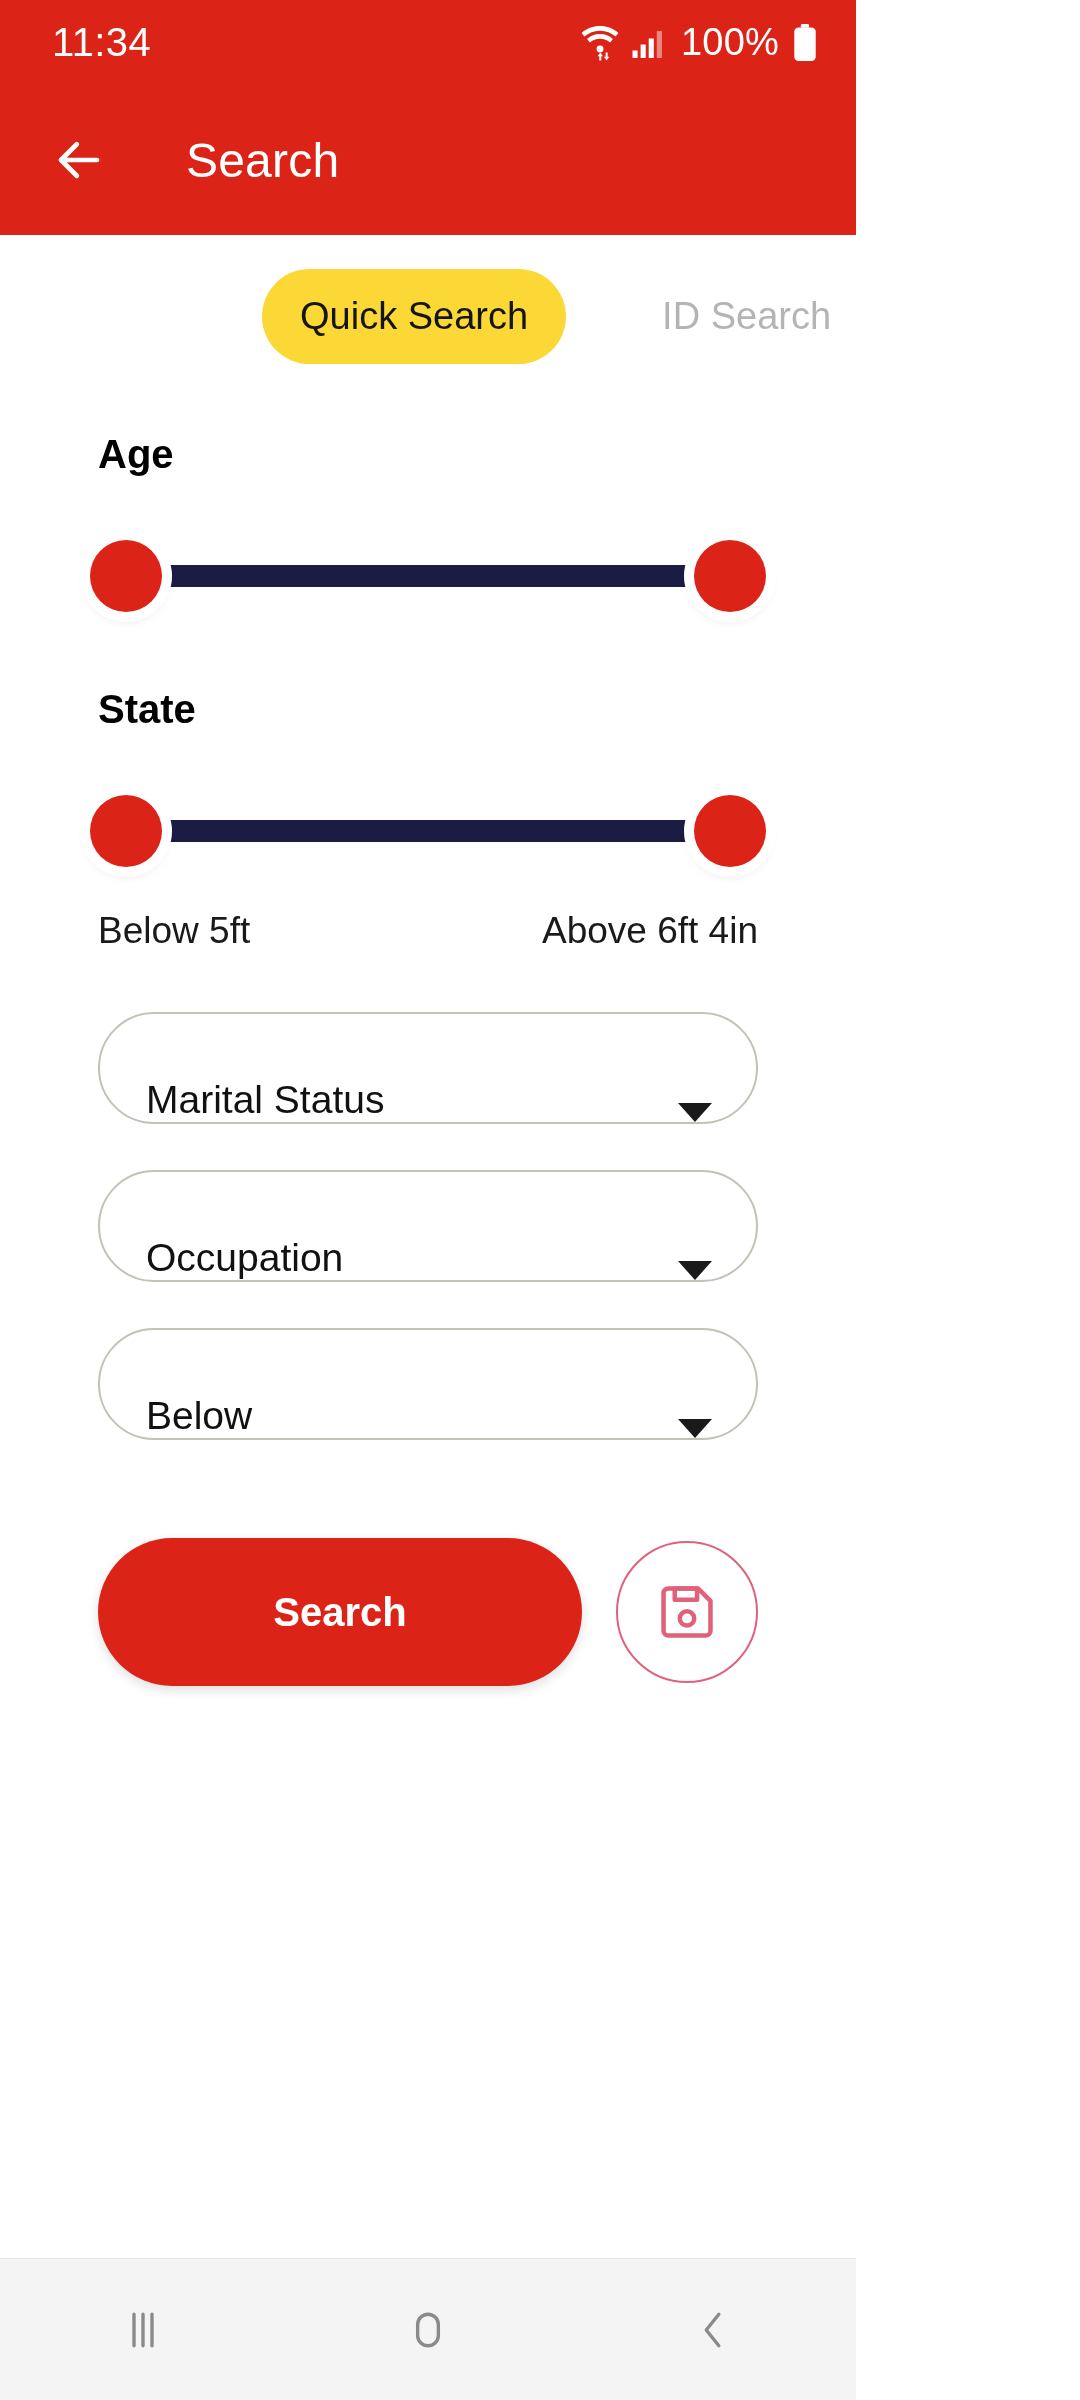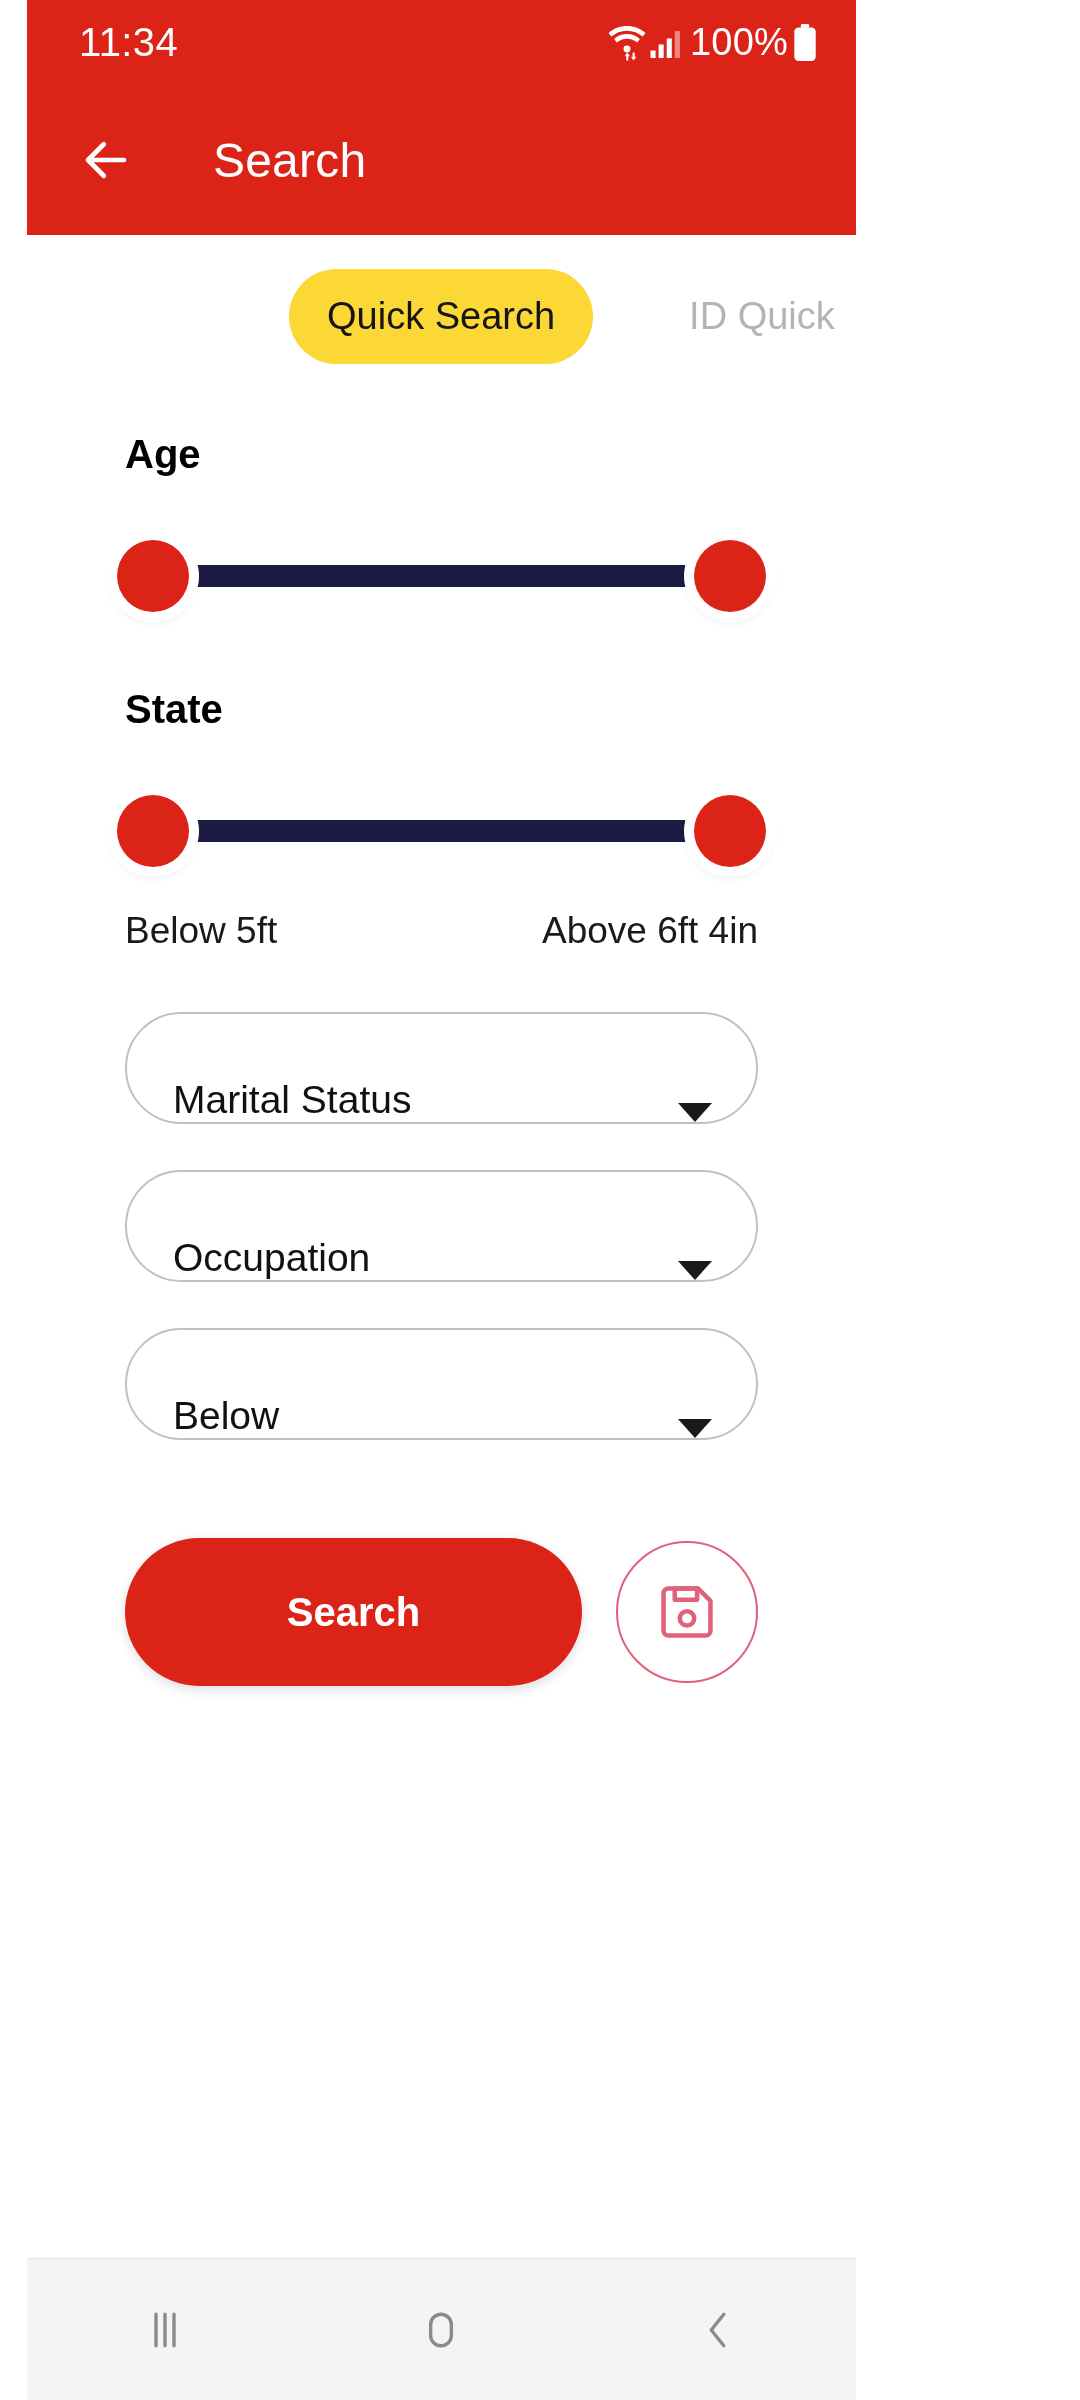--- a/index.html
+++ b/index.html
@@ -8,39 +8,39 @@
     width:1080px; height:2400px;
     background:#ffffff;
     font-family:"Liberation Sans", sans-serif;
     overflow:hidden;
   }
 
   #screen {
     position:relative;
     width:856px; height:2400px;
     background:#ffffff;
-    display:flex; flex-direction:column;padding-left:27px;
+    display:flex; flex-direction:column;
   }
 
   
   .status-bar {
     height:85px;
     background:#DC2318;
     display:flex; align-items:center;
     padding:0 38px 0 52px;
     flex:0 0 auto;
   }
   .status-clock {
     color:#ffffff;
     font-size:40px;
     letter-spacing:0.4px;
   }
   .status-right {
     margin-left:auto;
-    display:flex; align-items:center; text-align:right;
+    display:flex; align-items:center; gap:9px;text-align:right;
   }
   .icon-wifi { width:44px; height:40px; display:block; }
   .icon-signal { width:36px; height:36px; display:block; }
   .status-battery-text {
     color:#ffffff; font-size:38px; letter-spacing:0.2px; margin-left:5px;
   }
   .icon-battery { width:26px; height:38px; display:block; margin-left:4px; }
 
   
   .app-bar {
@@ -202,21 +202,21 @@
 
   <div class="app-bar">
     <svg class="back-arrow" viewBox="0 0 24 24">
       <path d="M20 12H4M4 12l7-7M4 12l7 7" stroke="#ffffff" stroke-width="2.1" fill="none" stroke-linecap="round" stroke-linejoin="round"></path>
     </svg>
     <div class="app-title">Search</div>
   </div>
 
   <div class="tab-row">
     <div class="tab tab-active">Quick Search</div>
-    <div class="tab tab-inactive">ID Quick</div>
+    <div class="tab tab-inactive">ID Search</div>
   </div>
 
   <div class="content">
 
     <div class="section-label">Age</div>
     <div class="slider-wrap">
       <div class="slider-track"></div>
       <div class="slider-thumb thumb-left"></div>
       <div class="slider-thumb thumb-right"></div>
     </div>

